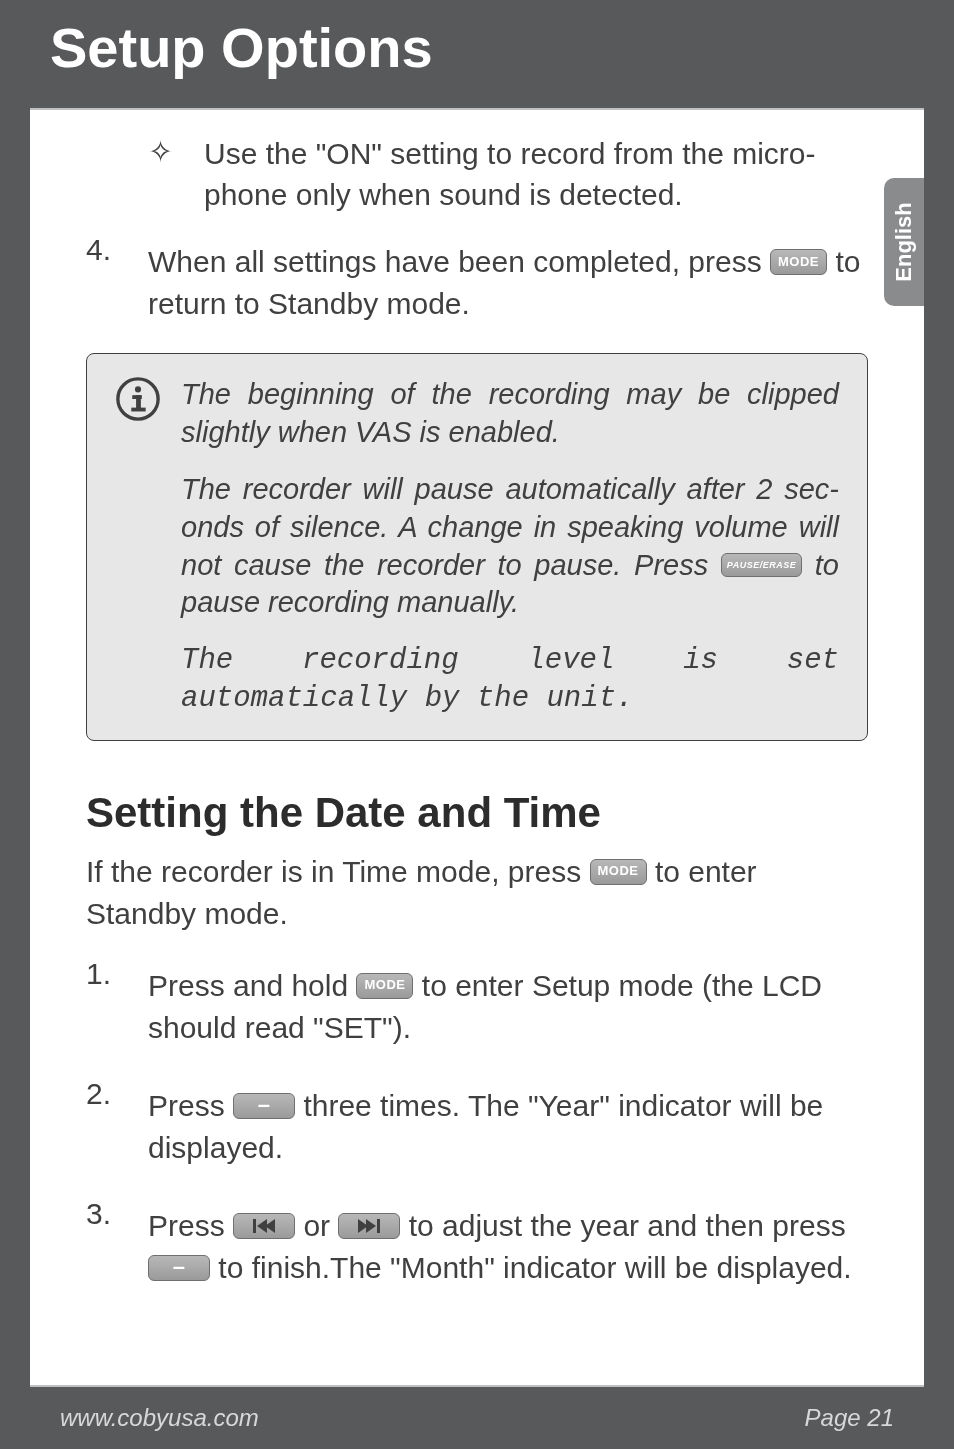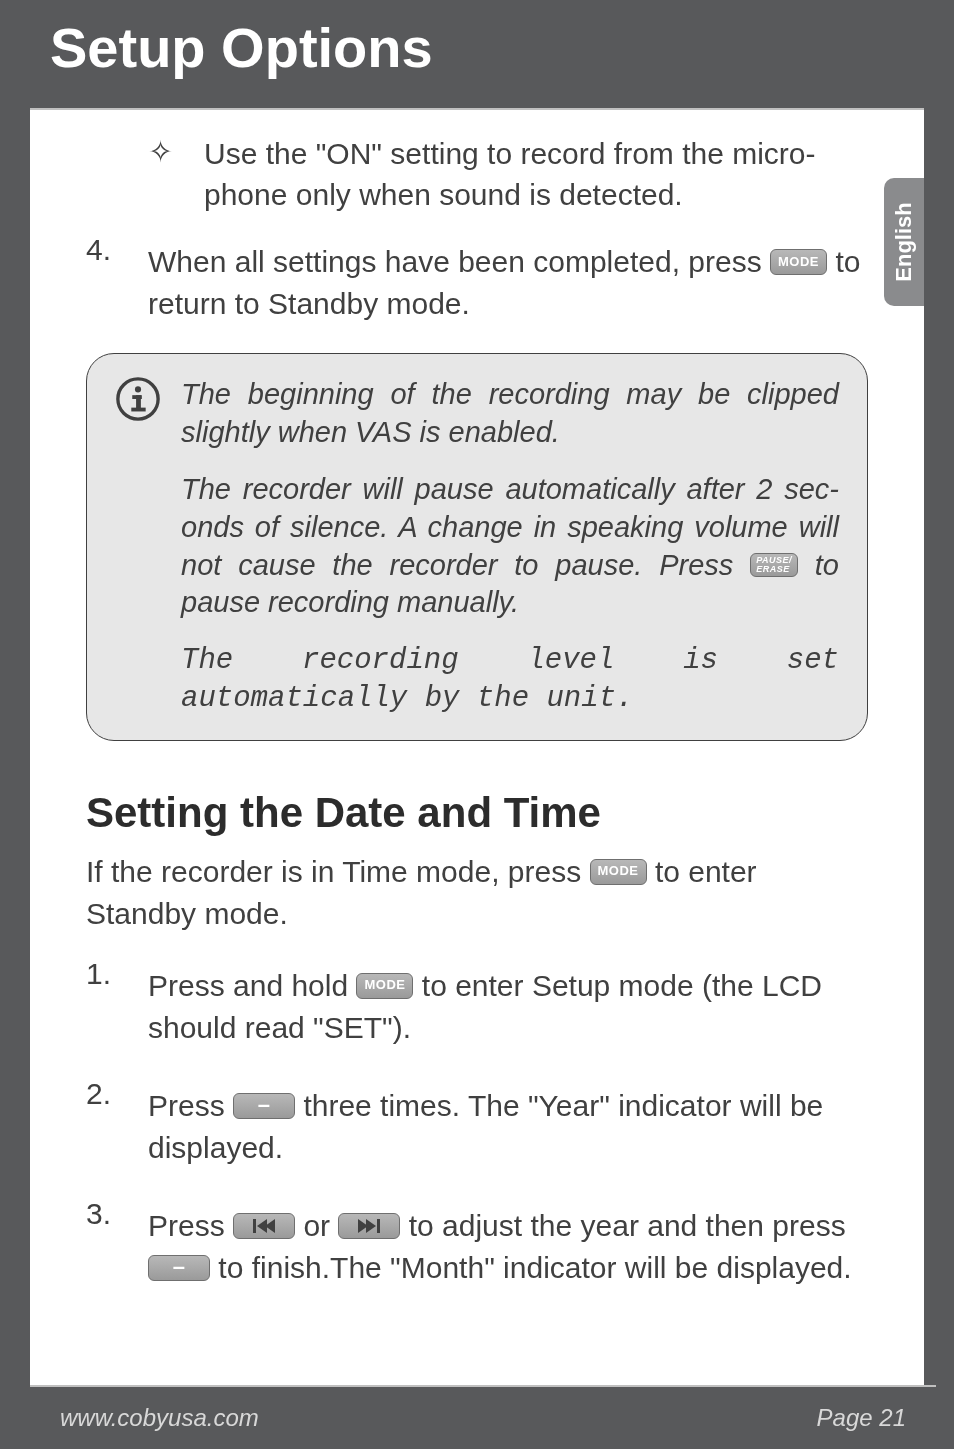--- a/index.html
+++ b/index.html
@@ -76,24 +76,24 @@
     vertical-align: middle;
     position: relative;
     top: -2px;
     color: #fff;
     font-weight: 700;
     font-size: 13px;
     letter-spacing: 0.5px;
   }
   .btn.wide { width: 62px; padding: 0; }
   .btn.small { height: 24px; font-size: 10px; line-height: 1; padding: 0 5px; }
-  .btn .two-line { display: flex; flex-direction: column; align-items: flex-start; line-height: 1; font-size: 9px; }
+  .btn .two-line { display: flex; flex-direction: row; align-items: flex-end; line-height: 1; font-size: 9px; }
   .info-box {
     border: 1.5px solid #404040;
-    border-radius: 28px;
+    border-radius: 8px;
     background: #e7e7e7;
     margin: 8px 0 48px 0;
     padding: 22px 28px 22px 28px;
     display: flex;
   }
   .info-icon {
     width: 66px; flex-shrink: 0;
   }
   .info-icon svg { width: 46px; height: 46px; }
   .info-paras { flex: 1; }
@@ -132,21 +132,21 @@
   }
   .side-tab span {
     color: #fff;
     font-weight: 700;
     font-size: 22px;
     transform: rotate(-90deg);
     white-space: nowrap;
   }
   .footer {
     position: absolute;
-    left: 30px; right: 18px; bottom: 0;
+    left: 30px; right: 30px; bottom: 0;
     height: 64px;
     border-top: 2px solid #c0c0c0;
     background: #58595b;
     color: #d8d8d8;
     font-style: italic;
     font-size: 24px;
     display: flex;
     align-items: center;
     justify-content: space-between;
     padding: 0 30px;

